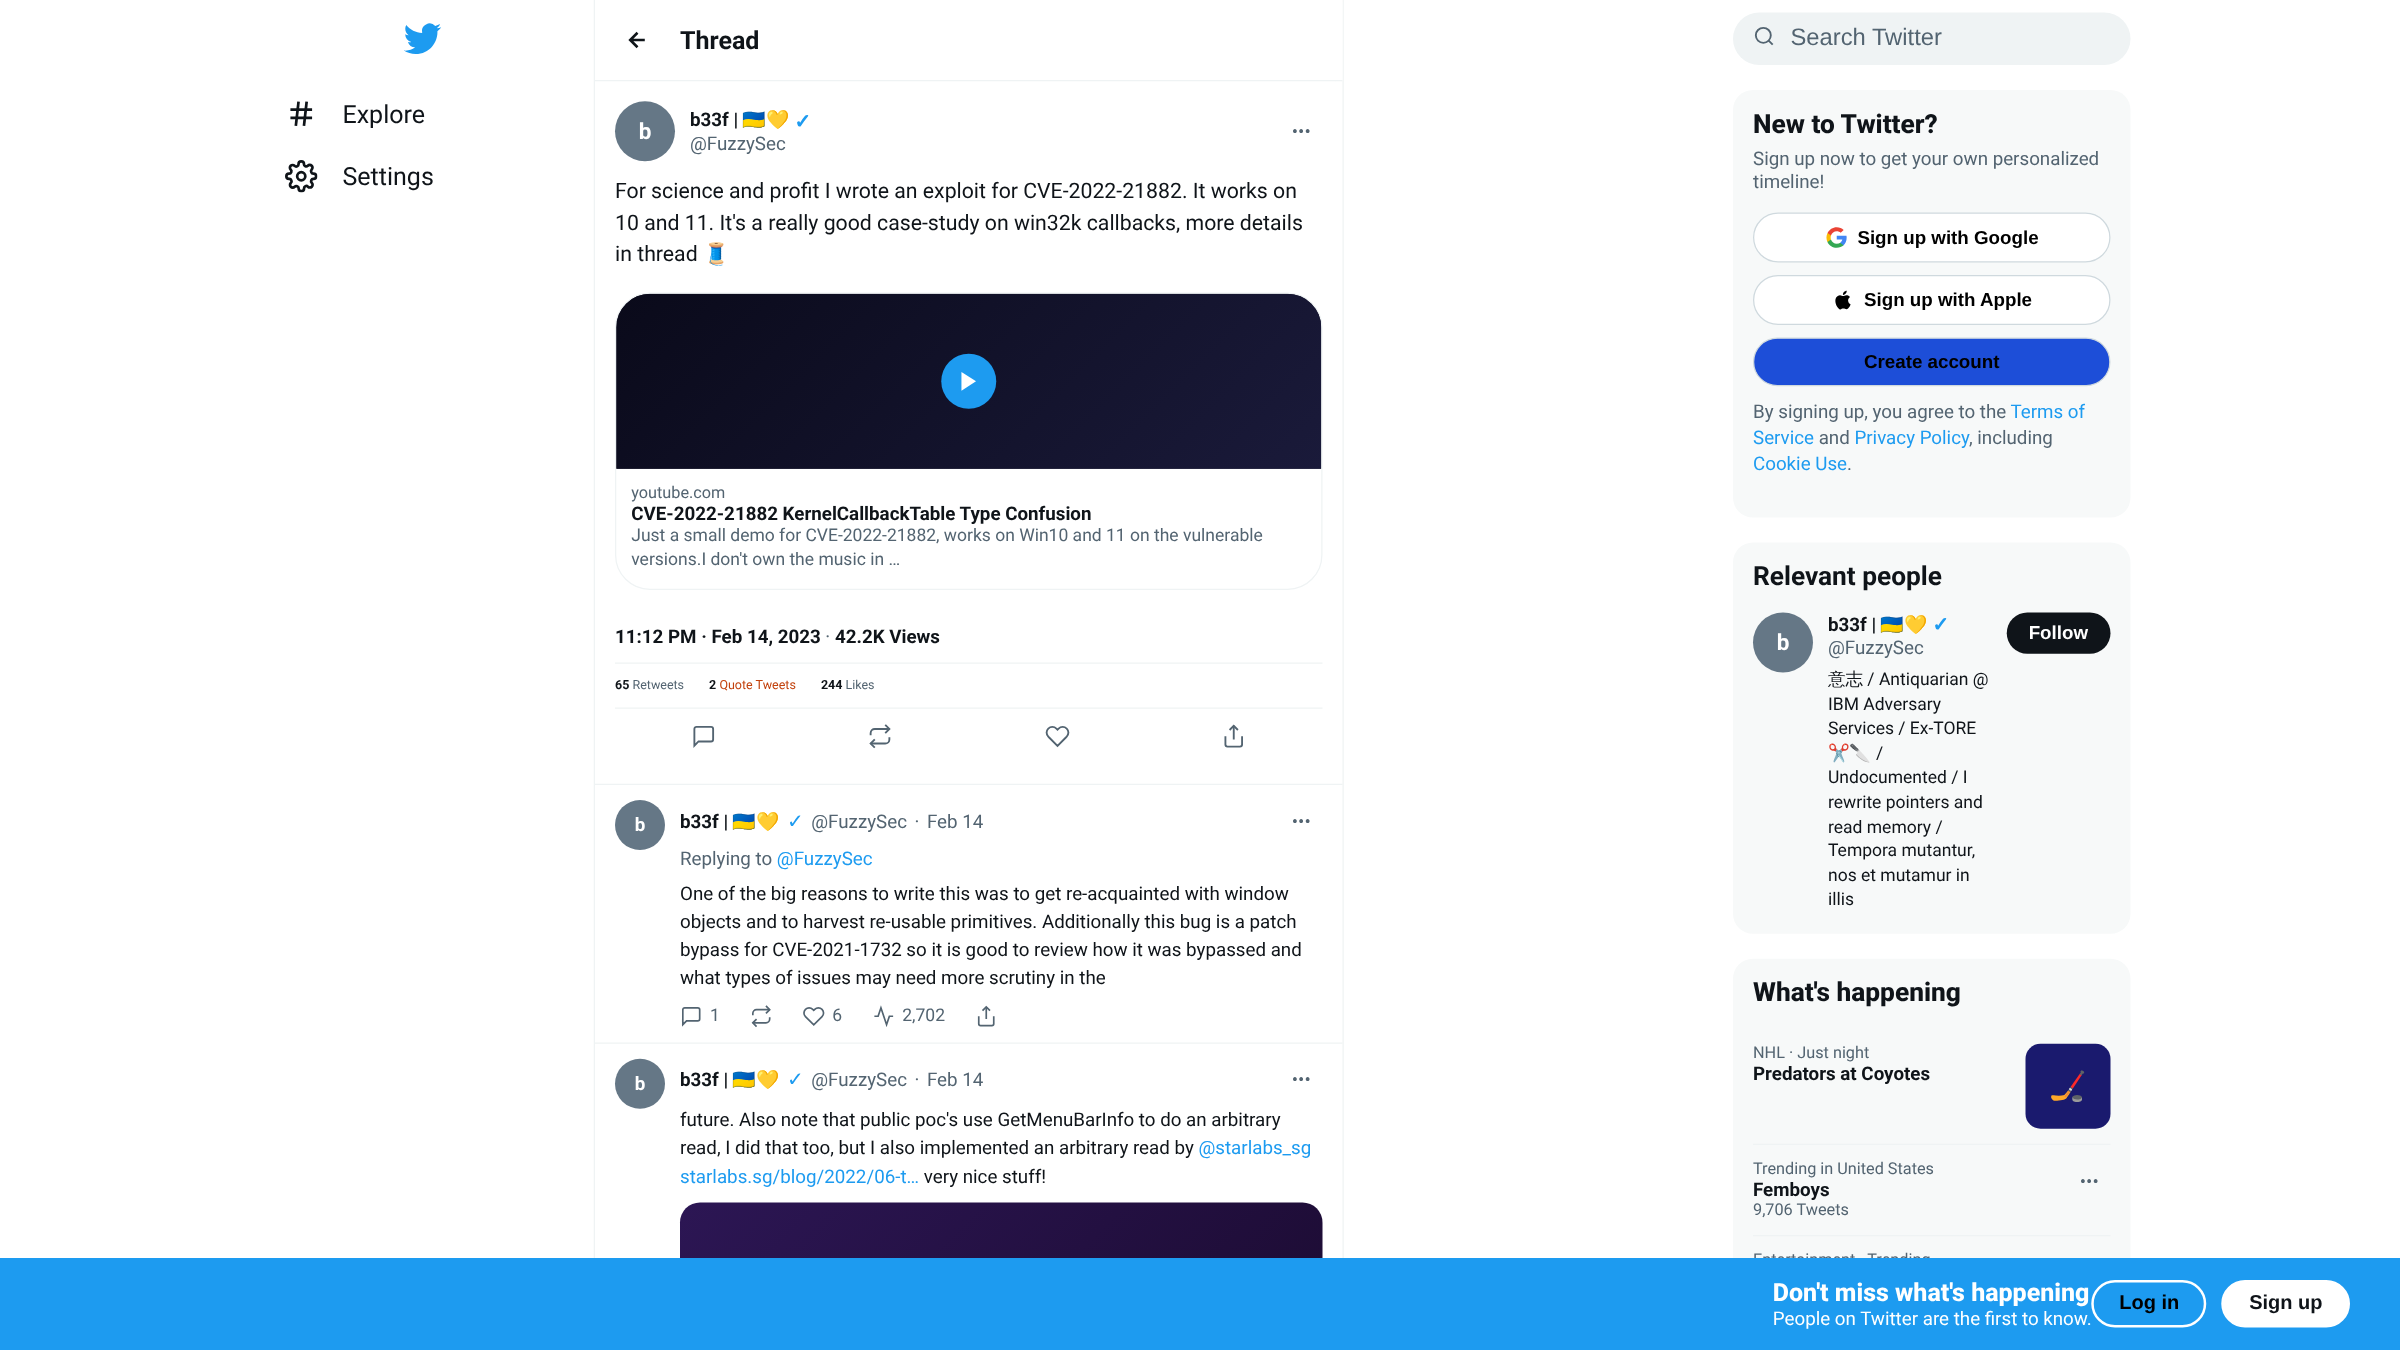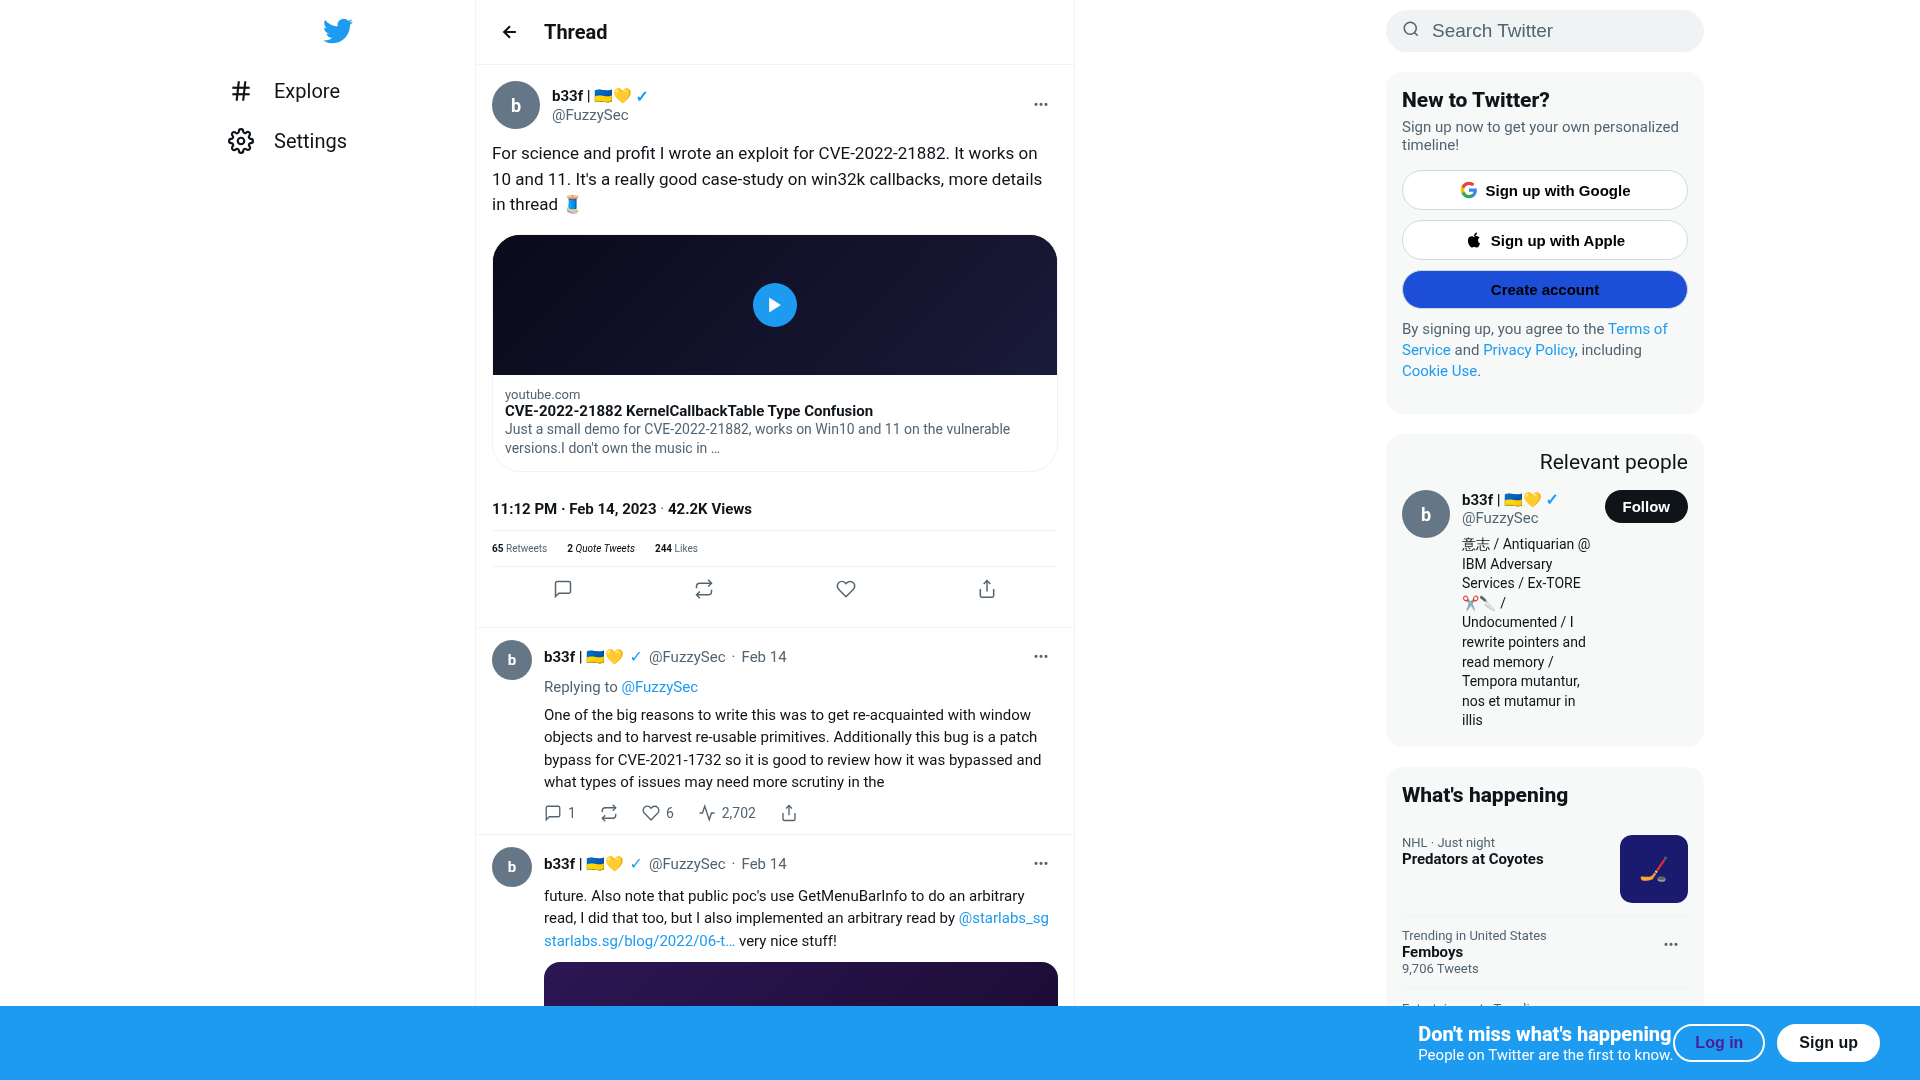--- a/index.html
+++ b/index.html
@@ -76,21 +76,21 @@
     .new-to-twitter { margin-bottom: 20px; }
     .new-to-twitter h2 { font-size: 21px; font-weight: 800; margin-bottom: 6px; }
     .new-to-twitter p { color: #536471; font-size: 15px; margin-bottom: 16px; }
 
     .auth-btn { width: 100%; padding: 10px 20px; border-radius: 9999px; border: 1px solid #cfd9de; background: white; cursor: pointer; font-size: 15px; font-weight: 600; display: flex; align-items: center; justify-content: center; gap: 8px; margin-bottom: 10px; }
     .auth-btn.create { background: #1d4ed8; border-color: #cfd9de; }
     .terms-text { font-size: 12px; color: #536471; line-height: 1.4; }
     .terms-text a { color: #1d9bf0; }
 
     .relevant-people { margin: 20px 0; }
-    .relevant-people h2 { font-size: 21px; font-weight: 400; margin-bottom: 16px; text-align: right; }
+    .relevant-people h2 { font-size: 21px; font-weight: 700; margin-bottom: 16px; }
     .person-card { display: flex; gap: 12px; align-items: flex-start; }
     .person-info { flex: 1; }
     .person-name { font-weight: 700; display: flex; align-items: center; gap: 4px; font-size: 15px; }
     .person-handle { color: #536471; font-size: 15px; margin-bottom: 8px; }
     .person-bio { font-size: 14px; line-height: 1.4; color: #0f1419; }
     .follow-btn { background: #0f1419; color: white; border: none; border-radius: 9999px; padding: 8px 18px; font-size: 15px; font-weight: 700; cursor: pointer; flex-shrink: 0; }
 
     .whats-happening { margin: 20px 0; }
     .whats-happening h2 { font-size: 21px; font-weight: 800; margin-bottom: 16px; }
     .trending-item { padding: 12px 0; border-bottom: 1px solid #eff3f4; display: flex; justify-content: space-between; align-items: flex-start; }
@@ -101,21 +101,21 @@
     .trending-count { font-size: 13px; color: #536471; }
     .trending-image { width: 68px; height: 68px; border-radius: 12px; background: #e7e7e8; overflow: hidden; flex-shrink: 0; display: flex; align-items: center; justify-content: center; }
     .trending-more-btn { color: #536471; cursor: pointer; width: 34px; height: 34px; display: flex; align-items: center; justify-content: center; border-radius: 9999px; }
 
     
     .bottom-banner { position: fixed; bottom: 0; left: 0; right: 0; background: #1d9bf0; padding: 16px 40px; display: flex; align-items: center; justify-content: flex-end; z-index: 100; }
     .banner-text h3 { font-size: 20px; font-weight: 800; color: white; }
     .banner-text p { font-size: 15px; color: white; }
     .banner-actions { display: flex; gap: 12px; }
     .banner-btn { padding: 8px 20px; border-radius: 9999px; font-size: 16px; font-weight: 700; cursor: pointer; }
-    .banner-btn.login { background: transparent; color: #4c1d95; border: 2px solid white; }
+    .banner-btn.login { background: transparent; color: #000000; border: 2px solid white; }
     .banner-btn.signup { background: white; color: #0f1419; border: 2px solid white; }
   </style>
 </head>
 <body>
 
 <div class="layout">
 
   <div class="sidebar">
     <div class="sidebar-logo">
       <svg viewBox="0 0 24 24" xmlns="http://www.w3.org/2000/svg">
@@ -194,21 +194,21 @@
         <span>11:12 PM · Feb 14, 2023</span> ·
         <span>42.2K</span>
         <span>Views</span>
       </div>
 
       <div class="tweet-stats">
         <span>
           <b>65</b> <span style="font-weight:400;color:#536471;">Retweets</span>
         </span>
         <span>
-          <b>2</b> <span style="font-weight:400;color:#000000;font-style:italic;">Quote Tweets</span>
+          <b>2</b> <span style="font-weight:400;color:#c2410c;">Quote Tweets</span>
         </span>
         <span>
           <b>244</b> <span style="font-weight:400;color:#536471;">Likes</span>
         </span>
       </div>
 
       <div class="tweet-actions">
         <div class="action-btn">
           <svg width="20" height="20" viewBox="0 0 24 24" fill="none" stroke="currentColor" stroke-width="1.8">
               <path d="M21 15a2 2 0 01-2 2H7l-4 4V5a2 2 0 012-2h14a2 2 0 012 2z"></path>

